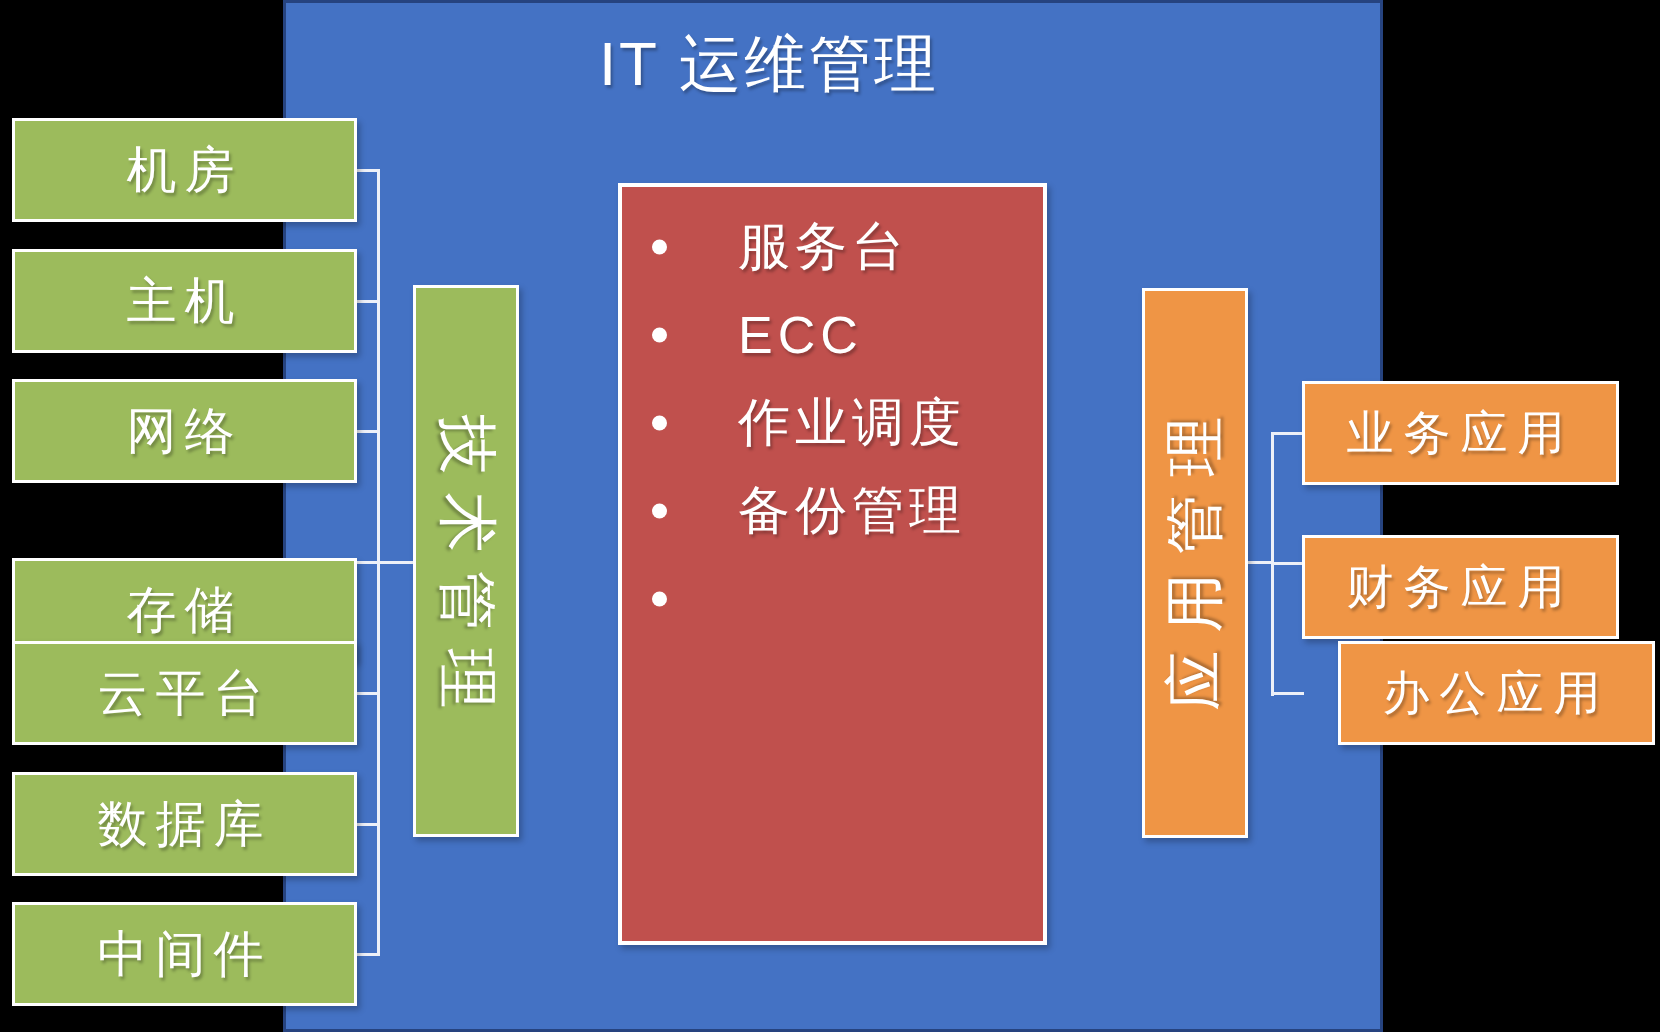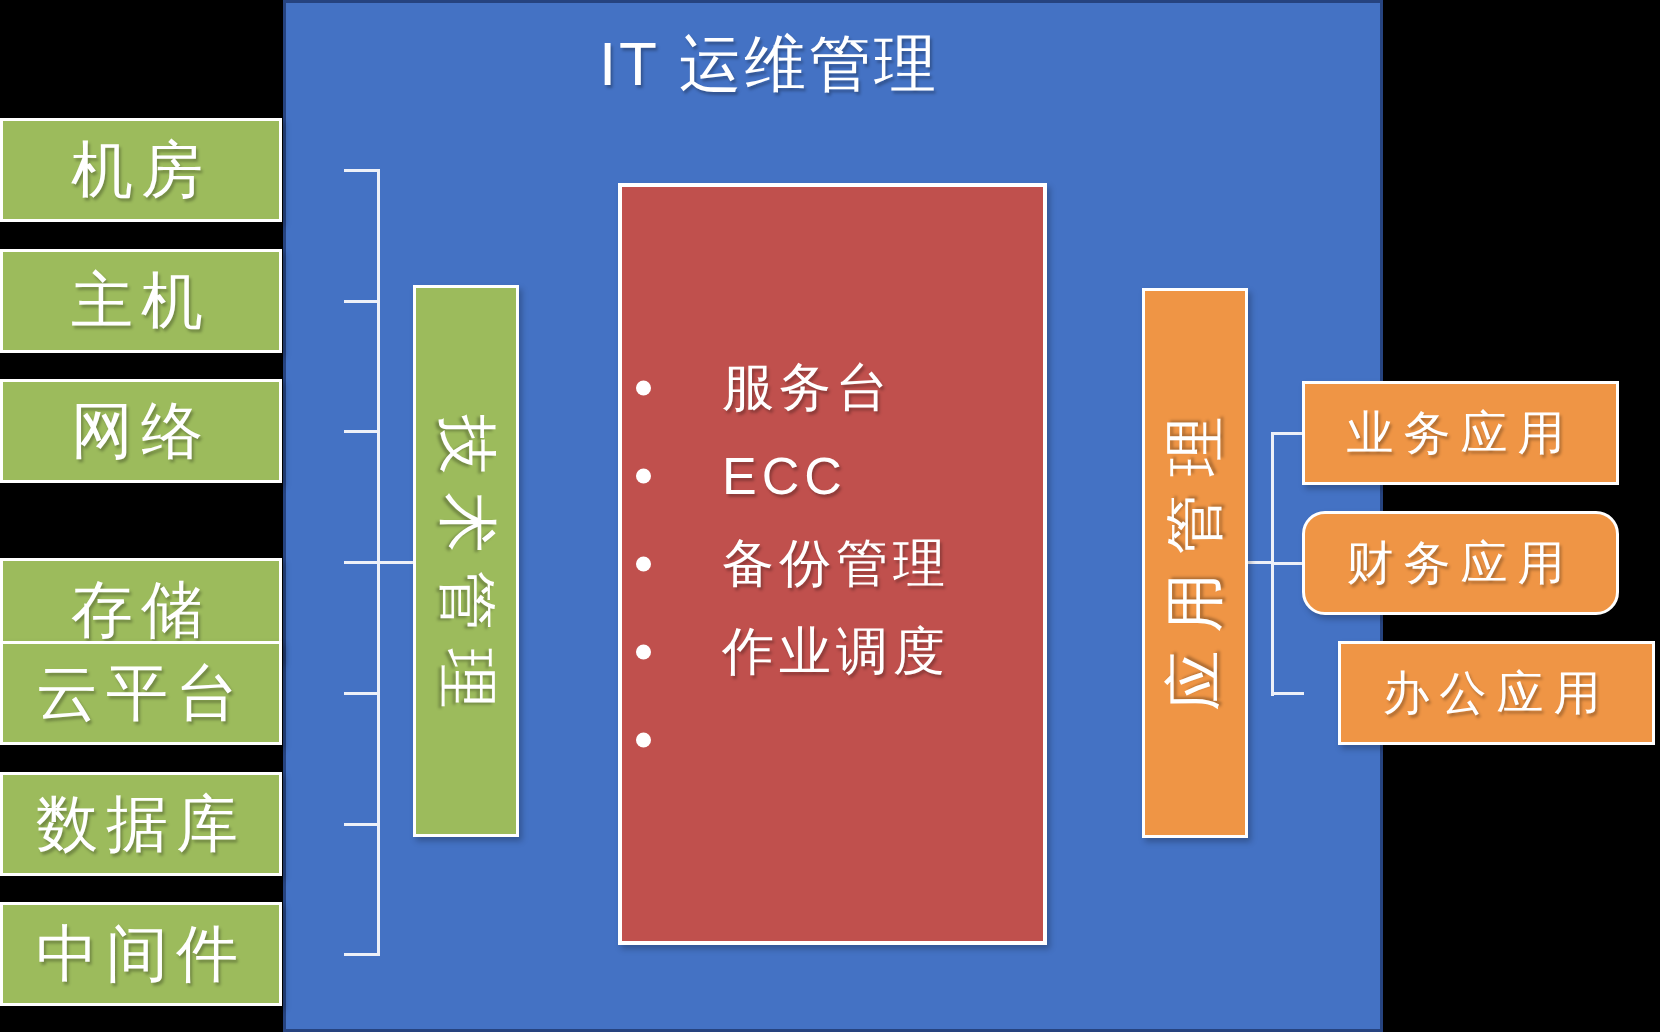--- a/index.html
+++ b/index.html
@@ -19,32 +19,32 @@
   }
   .box{
     position:absolute;box-sizing:border-box;border:3px solid #fff;
     display:flex;align-items:center;justify-content:center;
     text-shadow:2px 3px 3px rgba(0,0,0,.28);
     box-shadow:3px 4px 6px rgba(0,0,0,.25);
   }
   .green{background:var(--green,#9CBB5C);}
   .orange{background:var(--orange,#EF9545);}
   .red-box{background:var(--red,#C0504D);border-width:4px;}
-  .lbox{left:0;width:282px;height:104px;font-size:62px;letter-spacing:8px;}
+  .lbox{left:12px;width:345px;height:104px;font-size:50px;letter-spacing:8px;}
   .rbox{left:1302px;width:317px;height:104px;font-size:47px;letter-spacing:10px;}
   .tech-box{left:413px;top:285px;width:106px;height:552px;}
   .app-box{left:1142px;top:288px;width:106px;height:550px;}
   .list-box{left:618px;top:183px;width:429px;height:762px;align-items:stretch;justify-content:stretch;}
   .vlabel{white-space:nowrap;font-size:60px;letter-spacing:18px;text-indent:18px;}
   .rot-cw{transform:rotate(90deg);}
   .rot-ccw{transform:rotate(-90deg);}
   .line{position:absolute;background:var(--connector,#EDF0F8);}
   #bullet-list{
-    list-style:none;margin:0;padding:0;width:100%;height:100%;
-    display:flex;flex-direction:column;justify-content:center;
+    list-style:none;margin:0;padding:16px;width:100%;height:100%;
+    display:flex;flex-direction:column;
   }
   #bullet-list li{
     position:relative;height:88px;display:flex;align-items:center;
     padding-left:100px;font-size:52px;letter-spacing:5px;box-sizing:border-box;
   }
   .dot{
     position:absolute;left:14px;top:50%;transform:translateY(-50%);
     width:15px;height:15px;border-radius:50%;background:#fff;
   }
 </style>
@@ -93,35 +93,35 @@
         <li>
           <span class="dot"></span>
           <span>服务台</span>
         </li>
         <li>
           <span class="dot"></span>
           <span>ECC</span>
         </li>
         <li>
           <span class="dot"></span>
-          <span>备份管理</span>
+          <span>作业调度</span>
         </li>
         <li>
           <span class="dot"></span>
-          <span>作业调度</span>
+          <span>备份管理</span>
         </li>
         <li>
           <span class="dot"></span>
         </li>
       </ul>
   </div>
 
   <div class="box orange app-box">
     <div class="vlabel rot-ccw">应用管理</div>
   </div>
 
   <div id="right-boxes">
       <div class="box orange rbox" style="top: 381px;">业务应用</div>
-      <div class="box orange rbox" style="top: 511px; border-radius: 23px;">财务应用</div>
+      <div class="box orange rbox" style="top: 535px;">财务应用</div>
       <div class="box orange rbox" style="top: 641px; margin-left: 36px;">办公应用</div>
     </div>
 
 </div>
 
 </body></html>

